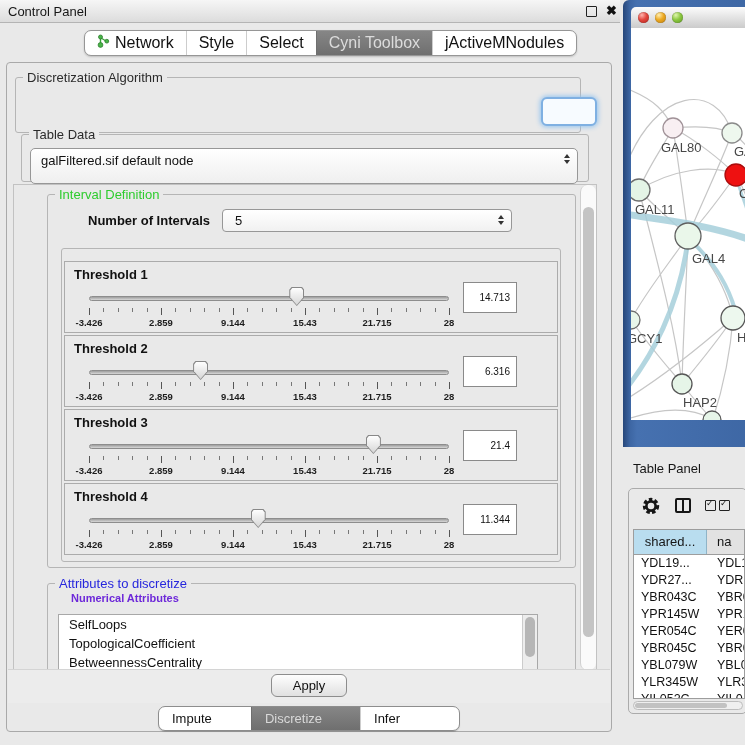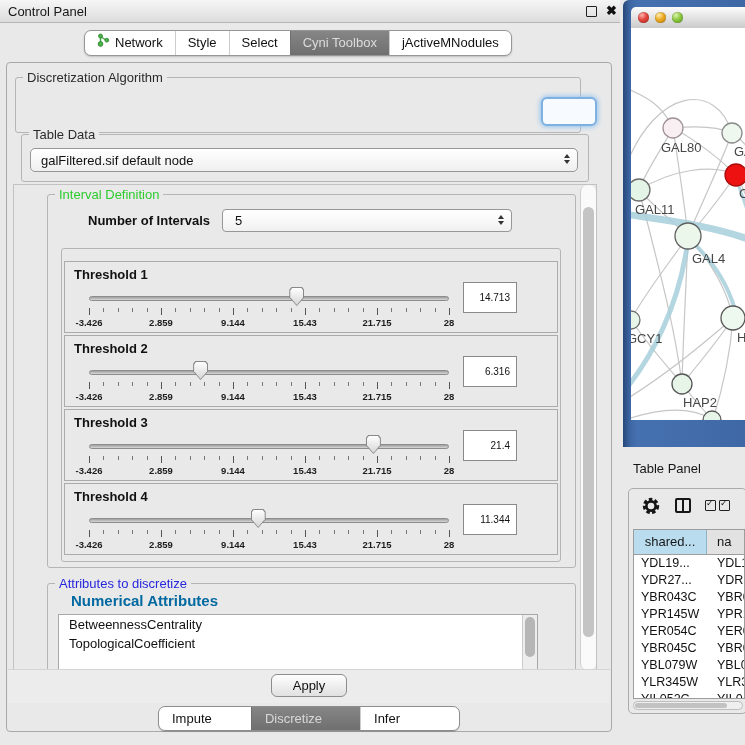--- a/index.html
+++ b/index.html
@@ -12,21 +12,21 @@
   .titlebar { position:absolute; left:0; top:0; width:620px; height:22px;
     background:linear-gradient(#f6f6f6,#dcdcdc); border-bottom:1px solid #b4b4b4; }
   .titlebar .t { position:absolute; left:8px; top:4px; font-size:13px; color:#161616; }
   .tb-icons { position:absolute; right:128px; top:5px; display:flex; gap:9px; align-items:center; }
   .float-glyph { width:9px; height:9px; border:1.6px solid #222; border-radius:1px; }
   .close-glyph { font-size:13px; font-weight:bold; color:#111; line-height:12px; }
 
   .tabbar { position:absolute; top:30px; left:84px; height:24px; display:flex;
     border:1px solid #969696; border-radius:7px; background:#fff; overflow:hidden;
     box-shadow:0 1px 2px rgba(0,0,0,.18); }
-  .tab { padding:10px 12px; line-height:24px; font-size:13px; color:#111; display:flex; align-items:center; gap:5px; }
+  .tab { padding:10px 12px; line-height:24px; font-size:16px; color:#111; display:flex; align-items:center; gap:5px; }
   .tab + .tab { border-left:1px solid #cdcdcd; }
   .tab.sel { background:linear-gradient(#868686,#6f6f6f); color:#dcdcdc; border-left-color:#6f6f6f; }
 
   .content { position:absolute; left:6px; top:62px; width:604px; height:668px;
     border:1px solid #a9a9a9; border-radius:4px; background:#e9e9e9; }
 
   .fieldset { position:absolute; border:1px solid #b5b5b5; border-radius:3px; }
   .legend { position:absolute; top:-8px; left:7px; background:#e9e9e9; padding:0 4px;
     font-size:13px; color:#2b2b2b; white-space:nowrap; }
   .legend.green { color:#2ecc2e; }
@@ -37,21 +37,21 @@
     background:#f7fbff; border:2px solid #7fb0e2; border-radius:6px;
     box-shadow:0 0 5px 1px #93c3ef; z-index:3; }
   #popup { position:absolute; left:8px; top:15px; width:562px; height:58px; background:#fff;
     border:1px solid #c2c2c2; border-radius:2px 2px 7px 7px;
     box-shadow:0 4px 12px rgba(0,0,0,.35); z-index:5; padding-top:2px; box-sizing:border-box; }
   .popup-prompt { height:18px; line-height:18px; text-align:center; color:#bdbdbd; font-size:13px; }
   .popup-opt { height:18px; line-height:18px; padding-left:2px; font-size:13.5px; color:#000; }
   .popup-opt.bold { font-weight:bold; }
 
   #td-group { left:14px; top:71px; width:566px; height:46px; }
-  .combo { position:absolute; left:8px; top:13px; right:10px; height:24px;
+  .combo { position:absolute; left:8px; top:13px; right:10px; height:36px;
     background:linear-gradient(#ffffff,#efefef); border:1px solid #979797; border-radius:5px;
     font-size:13px; line-height:23px; padding-left:10px; color:#111; box-sizing:border-box; }
   .updown { position:absolute; right:7px; top:5px; display:flex; flex-direction:column; gap:2px; }
   .arr-up { width:0; height:0; border-left:3.5px solid transparent; border-right:3.5px solid transparent; border-bottom:4.5px solid #333; }
   .arr-dn { width:0; height:0; border-left:3.5px solid transparent; border-right:3.5px solid transparent; border-top:4.5px solid #333; }
 
   .scrollarea { position:absolute; left:6px; top:121px; width:582px; height:485px;
     border:1px solid #c2c2c2; background:#e9e9e9; overflow:hidden; }
   .vsb { position:absolute; right:0; top:0; width:15px; height:485px;
     background:#fafafa; border-left:1px solid #cfcfcf; border-radius:7px; }
@@ -76,21 +76,21 @@
     background:linear-gradient(#fefefe,#d6d6d6);
     clip-path:polygon(15% 0%,85% 0%,100% 15%,100% 55%,50% 100%,0% 55%,0% 15%); }
   .tick { position:absolute; width:1px; top:46px; background:#777; }
   .tick.major { background:#555; }
   .ticklabel { position:absolute; top:55px; font-size:9.5px; font-weight:bold; color:#1d1d1d; transform:translateX(-50%); white-space:nowrap; }
   .vbox { position:absolute; left:398px; top:20px; width:54px; height:31px; background:#fff;
     border:1px solid #8a8a8a; font-size:10px; color:#111; text-align:right; line-height:29px;
     padding-right:6px; box-sizing:border-box; }
 
   #attr-group { left:33px; top:398px; width:527px; height:112px; }
-  .attr-title { position:absolute; left:3px; top:8px; font-weight:bold; font-size:15px; color:#0369a1;padding-left:20px; }
+  .attr-title { position:absolute; left:3px; top:8px; font-weight:bold; font-size:11px; color:#6d28d9;padding-left:20px; }
   .listbox { position:absolute; left:10px; top:30px; width:478px; height:54px; background:#fff;
     border:1px solid #a8a8a8; overflow:hidden; }
   .litem { height:19px; line-height:19px; padding-left:10px; font-size:13px; color:#111; white-space:nowrap; }
   .lsb { position:absolute; right:0; top:0; width:14px; height:100%; background:#ededed; border-left:1px solid #ccc; }
   .lsb-thumb { position:absolute; left:2px; right:2px; top:2px; height:40px; background:#b6b6b6; border-radius:6px; }
 
   .applybar { position:absolute; left:1px; right:1px; top:606px; height:33px;
     background:#ececec; border-top:1px solid #d4d4d4; }
   .applybtn { position:absolute; left:50%; transform:translateX(-50%); top:4px; width:76px; height:23px;
     background:linear-gradient(#fefefe,#e0e0e0); border:1px solid #8d8d8d; border-radius:6px;
@@ -373,22 +373,23 @@
             </div>
           </div>
       </div>
     </div>
 
     <div class="fieldset" id="attr-group">
       <span class="legend blue">Attributes to discretize</span>
       <span class="attr-title">Numerical Attributes</span>
       <div class="listbox" id="attrList">
 
+      <div class="litem">SelfLoops</div>
+          <div class="litem">TopologicalCoefficient</div>
           <div class="litem">BetweennessCentrality</div>
-          <div class="litem">TopologicalCoefficient</div>
           <div class="lsb">
             <div class="lsb-thumb"></div>
           </div>
         </div>
     </div>
 
     <div class="vsb">
       <div class="vsb-thumb"></div>
     </div>
   </div>

